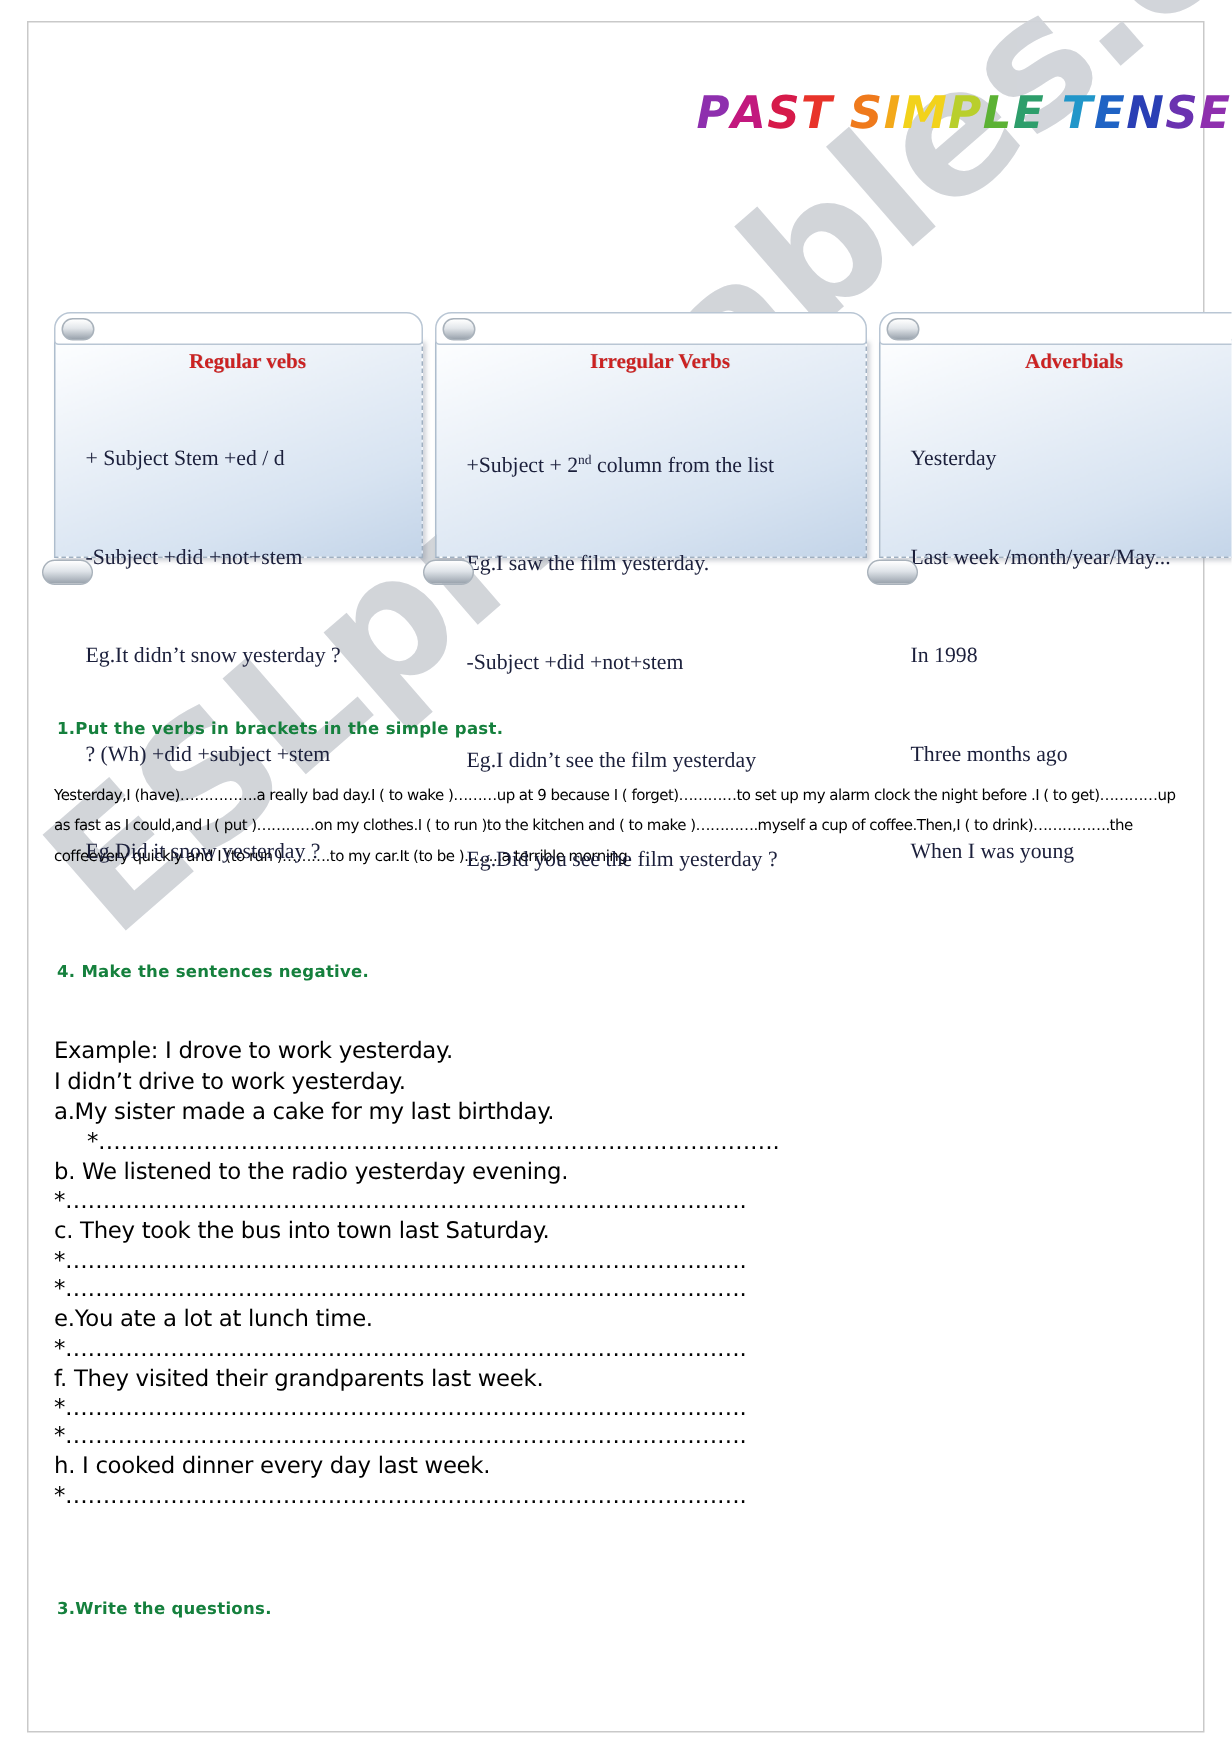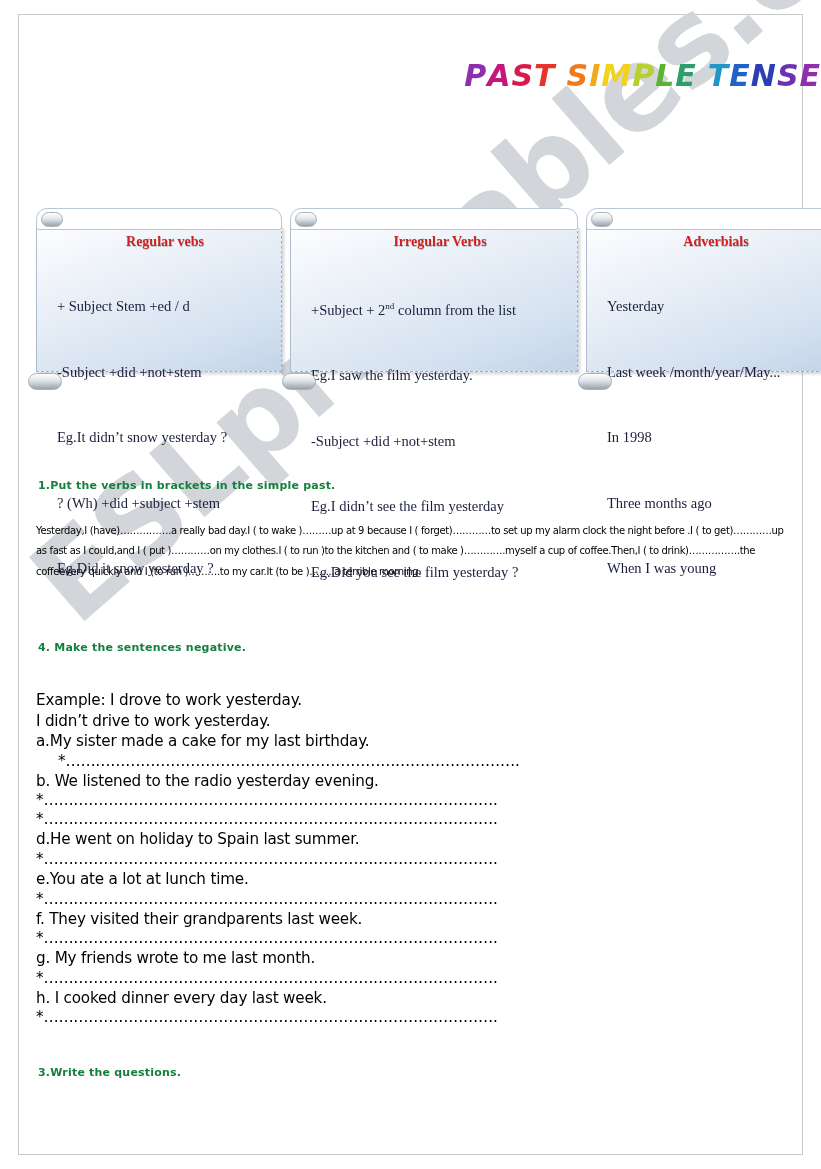--- a/index.html
+++ b/index.html
@@ -300,32 +300,31 @@
   <div class="ex2-body">
     <div class="sent">Example: I drove to work yesterday.</div>
     <div class="sent">I didn’t drive to work yesterday.</div>
 
     <div class="sent">a.My sister made a cake for my last birthday.</div>
     <div class="ans indent">*……………………………………………………………………………….</div>
 
     <div class="sent">b. We listened to the radio yesterday evening.</div>
     <div class="ans">*……………………………………………………………………………….</div>
 
-    <div class="ans">*……………………………………………………………………………….</div>
-
-    <div class="sent">d.He went on holiday to Spain last summer.</div>
+    <div class="sent">c. They took the bus into town last Saturday.</div>
+    <div class="ans">*……………………………………………………………………………….</div>
+
     <div class="ans">*……………………………………………………………………………….</div>
 
     <div class="sent">e.You ate a lot at lunch time.</div>
     <div class="ans">*……………………………………………………………………………….</div>
 
     <div class="sent">f. They visited  their grandparents last week.</div>
     <div class="ans">*……………………………………………………………………………….</div>
 
-    <div class="sent">g. My friends wrote to me last month.</div>
     <div class="ans">*……………………………………………………………………………….</div>
 
     <div class="sent">h. I cooked dinner every day last week.</div>
     <div class="ans">*……………………………………………………………………………….</div>
   </div>
 
   <div class="ex-head" id="ex3-head">3.Write the questions.</div>
 
 </div>
 

